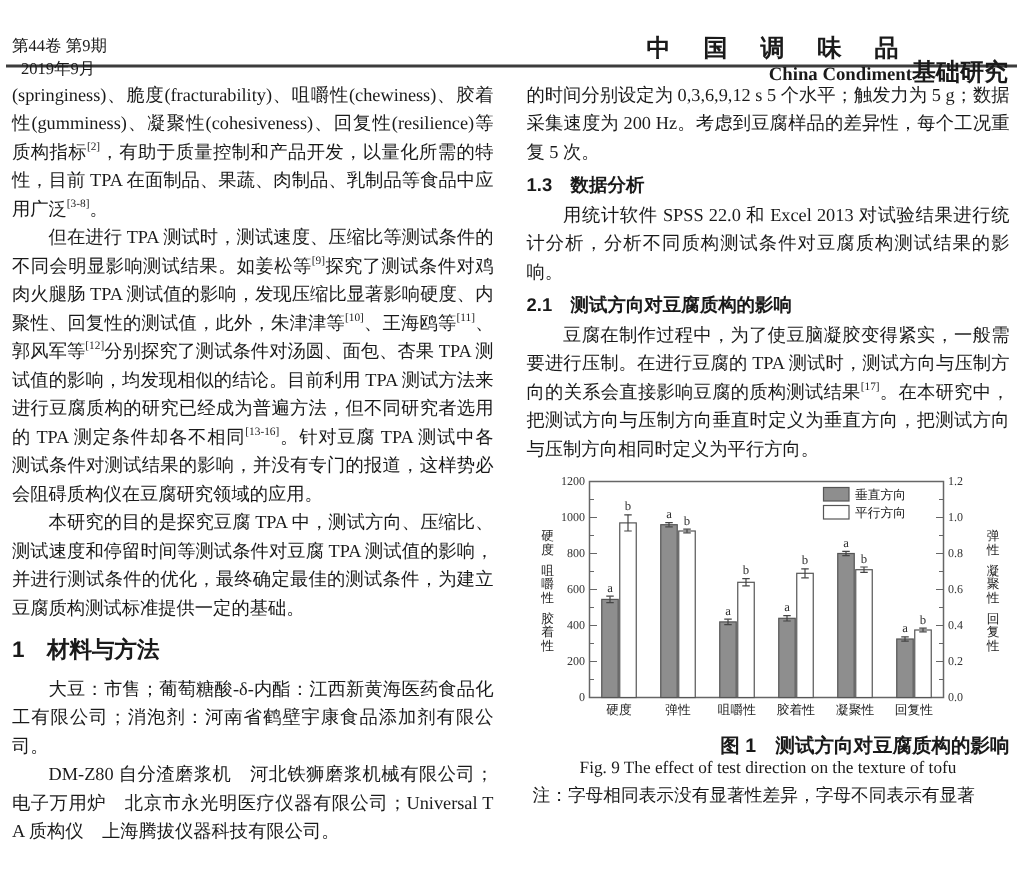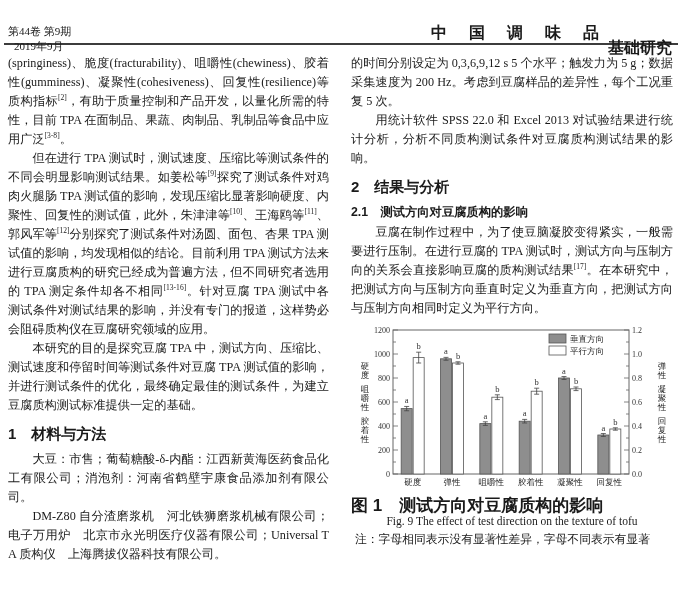--- a/index.html
+++ b/index.html
@@ -37,55 +37,56 @@
   h3.subsec{
     font-family:"Liberation Sans","DejaVu Sans",sans-serif;
     font-size:12.3px;font-weight:bold;margin:3px 0 2px 0;line-height:18px;
   }
   
   .figure-block{margin-top:6px;}
   #chart{width:322px;height:172px;}
   #chart svg text{font-family:"Liberation Serif","DejaVu Serif",serif;}
   .fig-cap-cn{
     font-family:"Liberation Sans","DejaVu Sans",sans-serif;font-weight:bold;
-    font-size:17px;text-align:left;margin:2px 0 0 0;line-height:15px;
+    font-size:13px;text-align:right;margin:2px 0 0 0;line-height:15px;
   }
   .fig-cap-en{font-size:11.5px;text-align:center;margin:1px 0 0 0;line-height:15px;}
   .fig-note{font-size:11.8px;margin:2px 0 0 4px;line-height:16px;}
 </style>
 </head>
 <body>
 
 <div class="pg-header">
   <div class="hdr-left">
     <div>第44卷 第9期</div>
     <div class="l2">2019年9月</div>
   </div>
   <div class="hdr-center">
     <div class="journal-cn">中 国 调 味 品</div>
+    <div class="journal-en">China Condiment</div>
   </div>
   <div class="hdr-right">基础研究</div>
 </div>
 <hr class="hdr-rule">
 
 <div class="columns">
 
   <div class="col">
     <p class="body-p">(springiness)、脆度(fracturability)、咀嚼性(chewiness)、胶着性(gumminess)、凝聚性(cohesiveness)、回复性(resilience)等质构指标<sup>[2]</sup>，有助于质量控制和产品开发，以量化所需的特性，目前 TPA 在面制品、果蔬、肉制品、乳制品等食品中应用广泛<sup>[3-8]</sup>。</p>
     <p class="body-p indent">但在进行 TPA 测试时，测试速度、压缩比等测试条件的不同会明显影响测试结果。如姜松等<sup>[9]</sup>探究了测试条件对鸡肉火腿肠 TPA 测试值的影响，发现压缩比显著影响硬度、内聚性、回复性的测试值，此外，朱津津等<sup>[10]</sup>、王海鸥等<sup>[11]</sup>、郭风军等<sup>[12]</sup>分别探究了测试条件对汤圆、面包、杏果 TPA 测试值的影响，均发现相似的结论。目前利用 TPA 测试方法来进行豆腐质构的研究已经成为普遍方法，但不同研究者选用的 TPA 测定条件却各不相同<sup>[13-16]</sup>。针对豆腐 TPA 测试中各测试条件对测试结果的影响，并没有专门的报道，这样势必会阻碍质构仪在豆腐研究领域的应用。</p>
     <p class="body-p indent">本研究的目的是探究豆腐 TPA 中，测试方向、压缩比、测试速度和停留时间等测试条件对豆腐 TPA 测试值的影响，并进行测试条件的优化，最终确定最佳的测试条件，为建立豆腐质构测试标准提供一定的基础。</p>
     <h2 class="sec">1　材料与方法</h2>
     <p class="body-p indent">大豆：市售；葡萄糖酸-δ-内酯：江西新黄海医药食品化工有限公司；消泡剂：河南省鹤壁宇康食品添加剂有限公司。</p>
     <p class="body-p indent">DM-Z80 自分渣磨浆机　河北铁狮磨浆机械有限公司；电子万用炉　北京市永光明医疗仪器有限公司；Universal TA 质构仪　上海腾拔仪器科技有限公司。</p>
   </div>
 
   <div class="col">
     <p class="body-p">的时间分别设定为 0,3,6,9,12 s 5 个水平；触发力为 5 g；数据采集速度为 200 Hz。考虑到豆腐样品的差异性，每个工况重复 5 次。</p>
+    <h3 class="subsec">1.3　数据分析</h3>
     <p class="body-p indent">用统计软件 SPSS 22.0 和 Excel 2013 对试验结果进行统计分析，分析不同质构测试条件对豆腐质构测试结果的影响。</p>
-    <h2 class="sec">2　结果与分析</h2>
     <h3 class="subsec">2.1　测试方向对豆腐质构的影响</h3>
     <p class="body-p indent">豆腐在制作过程中，为了使豆脑凝胶变得紧实，一般需要进行压制。在进行豆腐的 TPA 测试时，测试方向与压制方向的关系会直接影响豆腐的质构测试结果<sup>[17]</sup>。在本研究中，把测试方向与压制方向垂直时定义为垂直方向，把测试方向与压制方向相同时定义为平行方向。</p>
 
     <div class="figure-block">
       <div id="chart"><svg width="322" height="172">
             <rect x="42" y="6" width="236" height="144" fill="none" stroke="#666" stroke-width="1"></rect>
             <line x1="42" y1="150" x2="47" y2="150" stroke="#666" stroke-width="0.8"></line>
             <text x="39" y="152.5" text-anchor="end" font-size="8" fill="#333">0</text>
             <line x1="42" y1="138" x2="45" y2="138" stroke="#666" stroke-width="0.8"></line>
             <line x1="42" y1="126" x2="47" y2="126" stroke="#666" stroke-width="0.8"></line>

